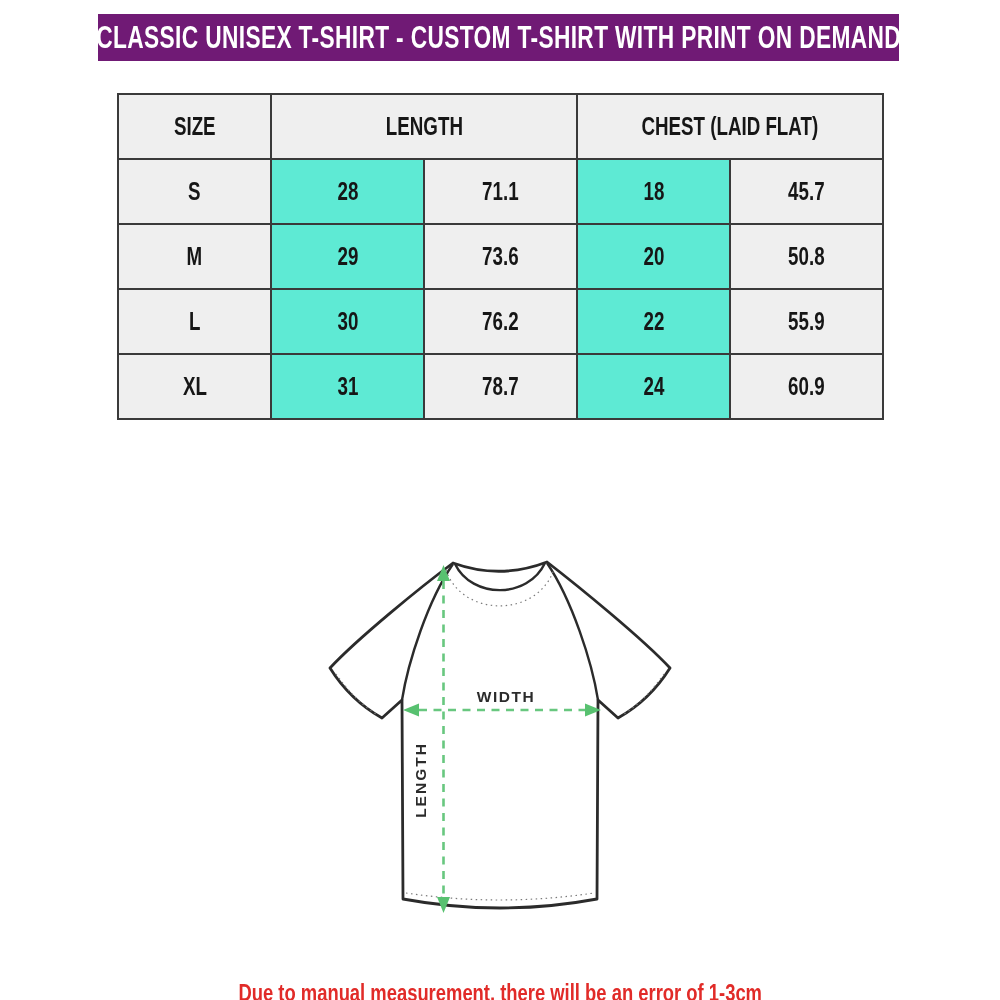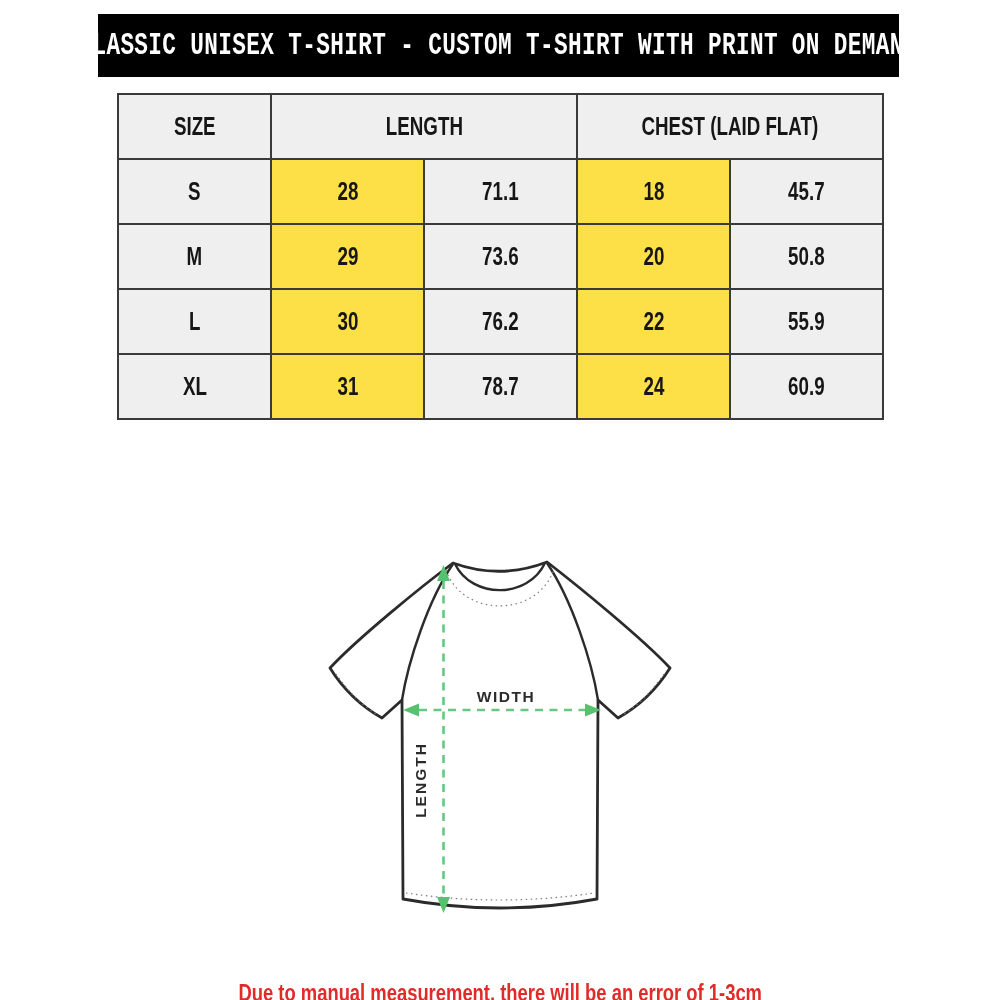--- a/index.html
+++ b/index.html
@@ -7,23 +7,23 @@
     width:1000px; height:1000px;
     background:#ffffff;
     font-family:"Liberation Sans", sans-serif;
     position:relative;
     overflow:hidden;
   }
 
   
   .banner {
     position:absolute; left:98px; top:14px;
-    width:801px; height:63px;
-    background:#000000;
-    display:flex; align-items:center; justify-content:center;font-family:Liberation Mono, monospace;
+    width:801px; height:47px;
+    background:#701a75;
+    display:flex; align-items:center; justify-content:center;
   }
   .banner-title {
     color:#ffffff; font-weight:bold; font-size:32px;
     white-space:nowrap; display:inline-block;
     transform:scaleX(0.71); letter-spacing:0.5px;
   }
 
   
   .size-table {
     position:absolute; left:117px; top:93px;
@@ -31,21 +31,21 @@
     border-collapse:collapse; table-layout:fixed;
   }
   .size-table th, .size-table td {
     border:2px solid #3a3a3a;
     text-align:center; vertical-align:middle; padding:17px;
   }
   .size-table thead tr { height:48px; }
   .size-table tbody tr { height:45px; }
   .size-table thead th { background:#efefef; }
   .size-table tbody th { background:#efefef; }
-  .c-in { background:#fde047; }
+  .c-in { background:#5eead4; }
   .c-cm { background:#efefef; }
   .ct {
     display:inline-block; transform:scaleX(0.75);
     font-weight:bold; font-size:25px; color:#161616;
     white-space:nowrap;
   }
 
   
   .diagram { position:absolute; left:320px; top:550px; }
   .stitch { fill:none; stroke:#7a7a7a; stroke-width:1.2; stroke-dasharray:1.5 3.5; }

